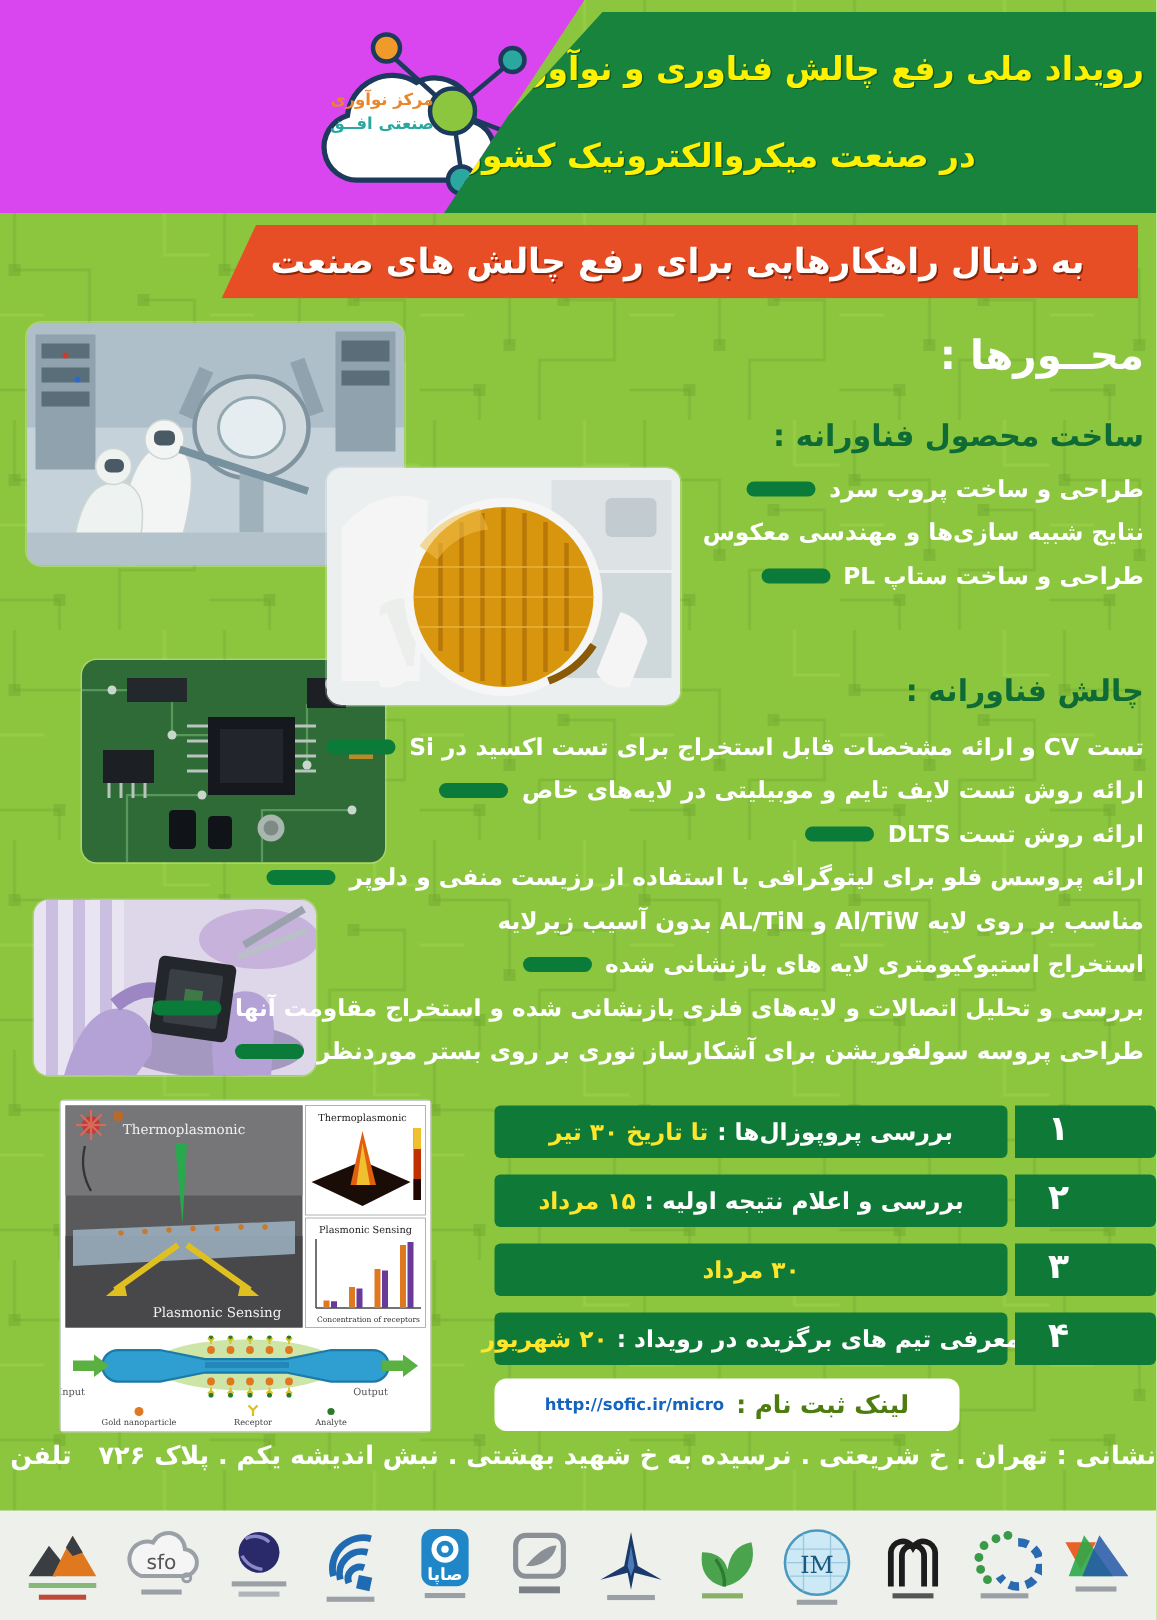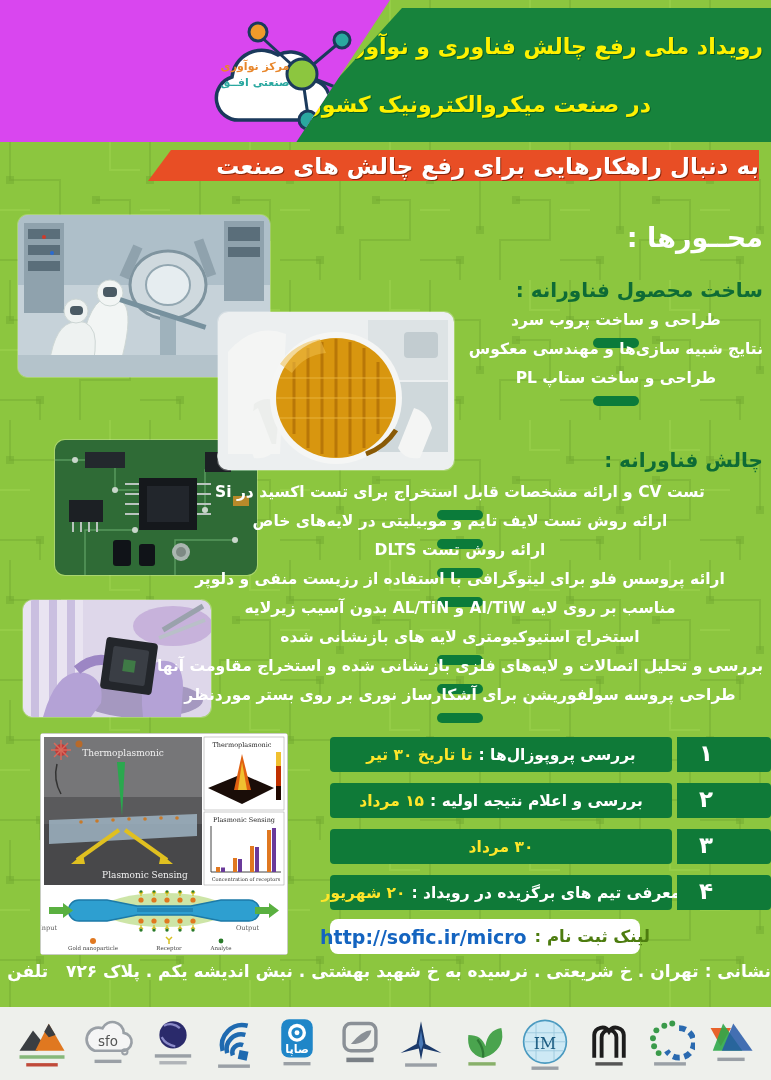--- a/index.html
+++ b/index.html
@@ -12,56 +12,56 @@
   svg{display:block;}
   
   .gray-panel{left:0;top:0;width:390px;height:142px;background:#d946ef;
     clip-path:polygon(0 0,100% 0,76% 100%,0 100%);z-index:3;}
   .green-banner{left:280px;top:8px;width:491px;height:134px;background:#17833C;
     clip-path:polygon(122px 0,100% 0,100% 100%,0 100%);z-index:2;}
   .title-line{position:absolute;color:#FFF100;font-weight:bold;font-size:22px;
     text-shadow:1px 1px 0 #0a5c26;white-space:nowrap;}
   .title-1{left:140px;right:8px;top:26px;text-align:center;}
   .title-2{left:0;width:400px;top:84px;text-align:center;}
-  .red-banner{left:145px;top:150px;width:614px;height:31px;background:#E84E25;
+  .red-banner{left:145px;top:150px;width:614px;height:49px;background:#E84E25;
     clip-path:polygon(26px 0,100% 0,100% 100%,3px 100%);z-index:2;
-    display:flex;align-items:center;justify-content:flex-start;}
+    display:flex;align-items:center;justify-content:center;}
   .red-banner span{color:#fff;font-weight:bold;font-size:23px;text-shadow:1px 1px 0 #8a2508;}
   
   .photo{border-radius:10px;overflow:hidden;z-index:4;box-shadow:0 0 0 1px rgba(255,255,255,.25);}
   .ph-clean{left:18px;top:215px;width:252px;height:162px;}
   .ph-wafer{left:218px;top:312px;width:236px;height:158px;z-index:5;}
   .ph-pcb{left:55px;top:440px;width:202px;height:135px;}
   .ph-chip{left:23px;top:600px;width:188px;height:117px;}
   
   .axes-title{right:8px;top:222px;color:#fff;font-weight:bold;font-size:27px;z-index:6;}
   .sec-title{color:#0E6B35;font-weight:bold;font-size:20px;z-index:6;}
   .st-product{right:8px;top:278px;}
   .st-challenge{right:8px;top:448px;}
   .blist{z-index:6;}
   .bl-product{right:8px;top:311px;}
   .bl-challenge{right:8px;top:483px;}
-  .line{display:flex;align-items:center;gap:9px;height:29px;white-space:nowrap;flex-direction:column;}
+  .line{display:flex;align-items:center;gap:9px;height:29px;white-space:nowrap;}
   .line .txt{color:#fff;font-weight:bold;font-size:15.5px;}
   .dash{width:46px;height:10px;background:#0B7B3A;border-radius:5px;flex:0 0 auto;}
   
   .trow{z-index:6;height:35px;}
   .trow .bar{position:absolute;right:99px;width:342px;height:35px;background:#0F7A38;
     border-radius:4px;display:flex;align-items:center;justify-content:center;gap:6px;white-space:nowrap;}
   .trow .bar .lbl{color:#fff;font-weight:bold;font-size:15.5px;}
   .trow .bar .date{color:#FFE62A;font-weight:bold;font-size:15.5px;}
   .trow .numbox{position:absolute;right:0;width:94px;height:35px;background:#0F7A38;
     border-radius:0 4px 4px 0;color:#fff;font-weight:bold;font-size:23px;
     display:flex;align-items:center;}
   .trow .numbox span{position:absolute;left:22px;top:3px;}
   
   .linkbox{left:330px;top:919px;width:310px;height:35px;background:#fff;border-radius:8px;
     z-index:6;display:flex;align-items:center;justify-content:center;gap:8px;white-space:nowrap;}
   .linkbox .lbl{color:#4d7c0f;font-weight:bold;font-size:16.5px;}
-  .linkbox .url{color:#1464C0;font-size:19px;font-weight:bold;}
+  .linkbox .url{color:#1464C0;font-size:11px;font-weight:bold;}
   .address{left:0;top:961px;width:771px;text-align:center;color:#fff;font-weight:bold;
     font-size:17px;z-index:6;white-space:nowrap;}
   .address .sep{display:inline-block;width:18px;}
   .logostrip{left:0;top:1007px;width:771px;height:73px;background:#EEF0EC;z-index:6;
     display:flex;align-items:center;justify-content:space-evenly;padding:0 4px;box-sizing:border-box;}
   .logo{flex:0 0 auto;}
   
   .scifig{left:40px;top:733px;width:246px;height:220px;background:#fff;z-index:6;
     border:1px solid #c8cdc2;border-radius:3px;}
   .figtext{font-family:"DejaVu Serif",serif;}

